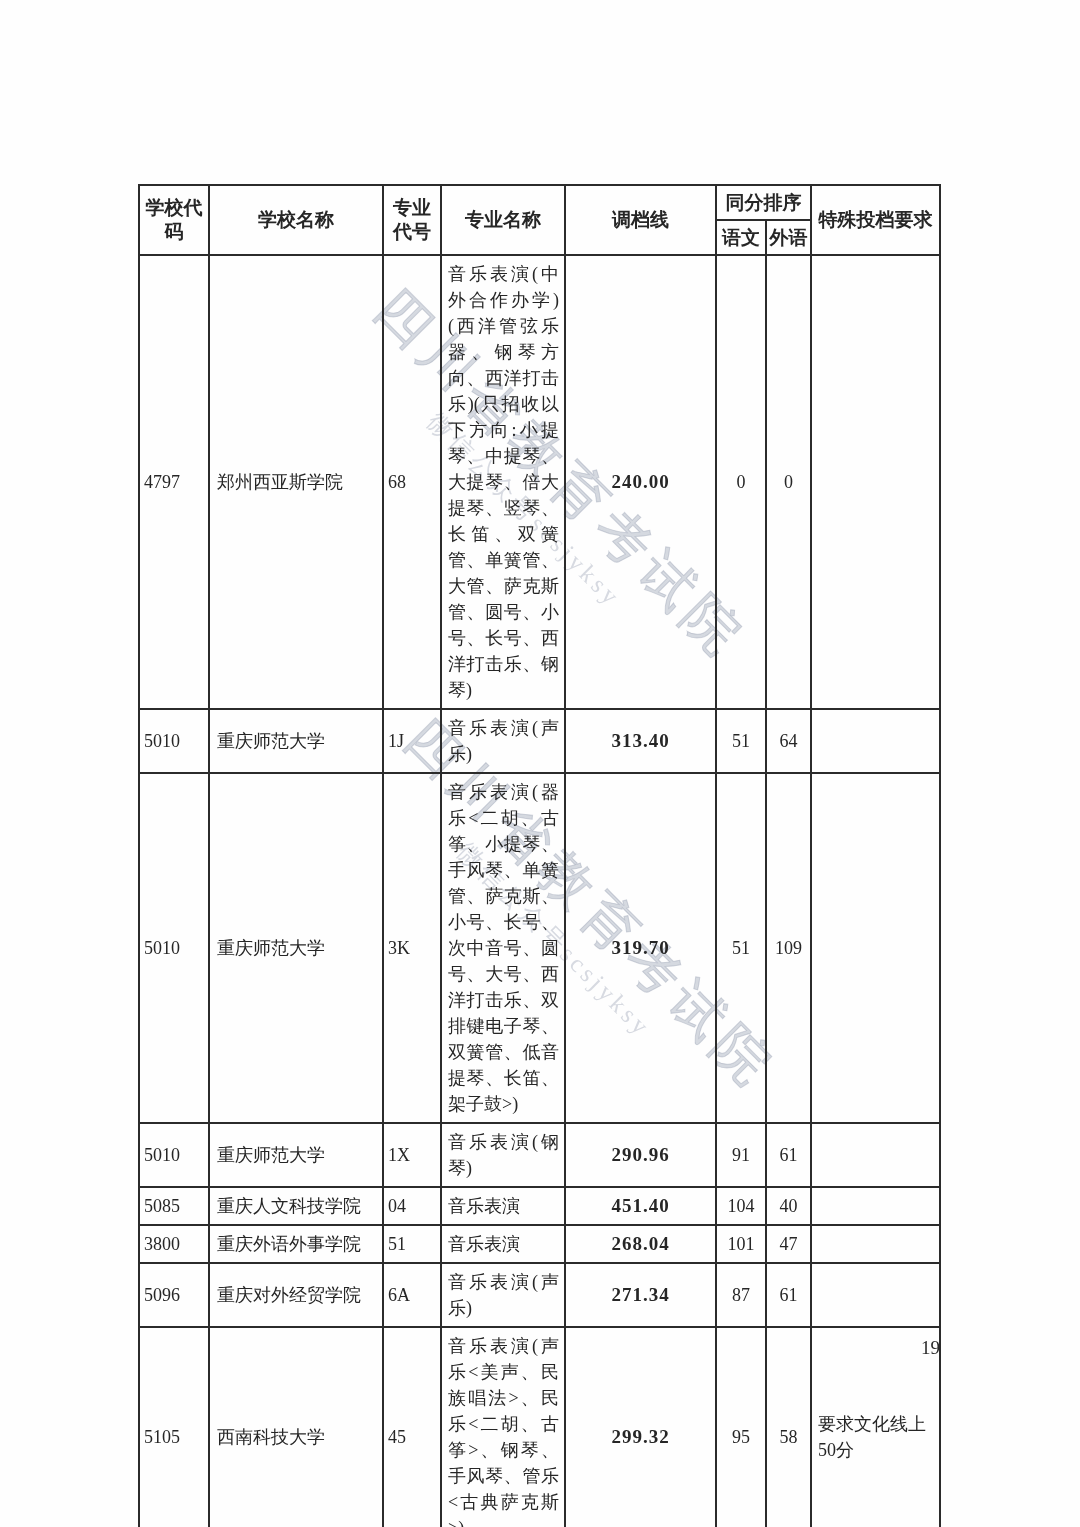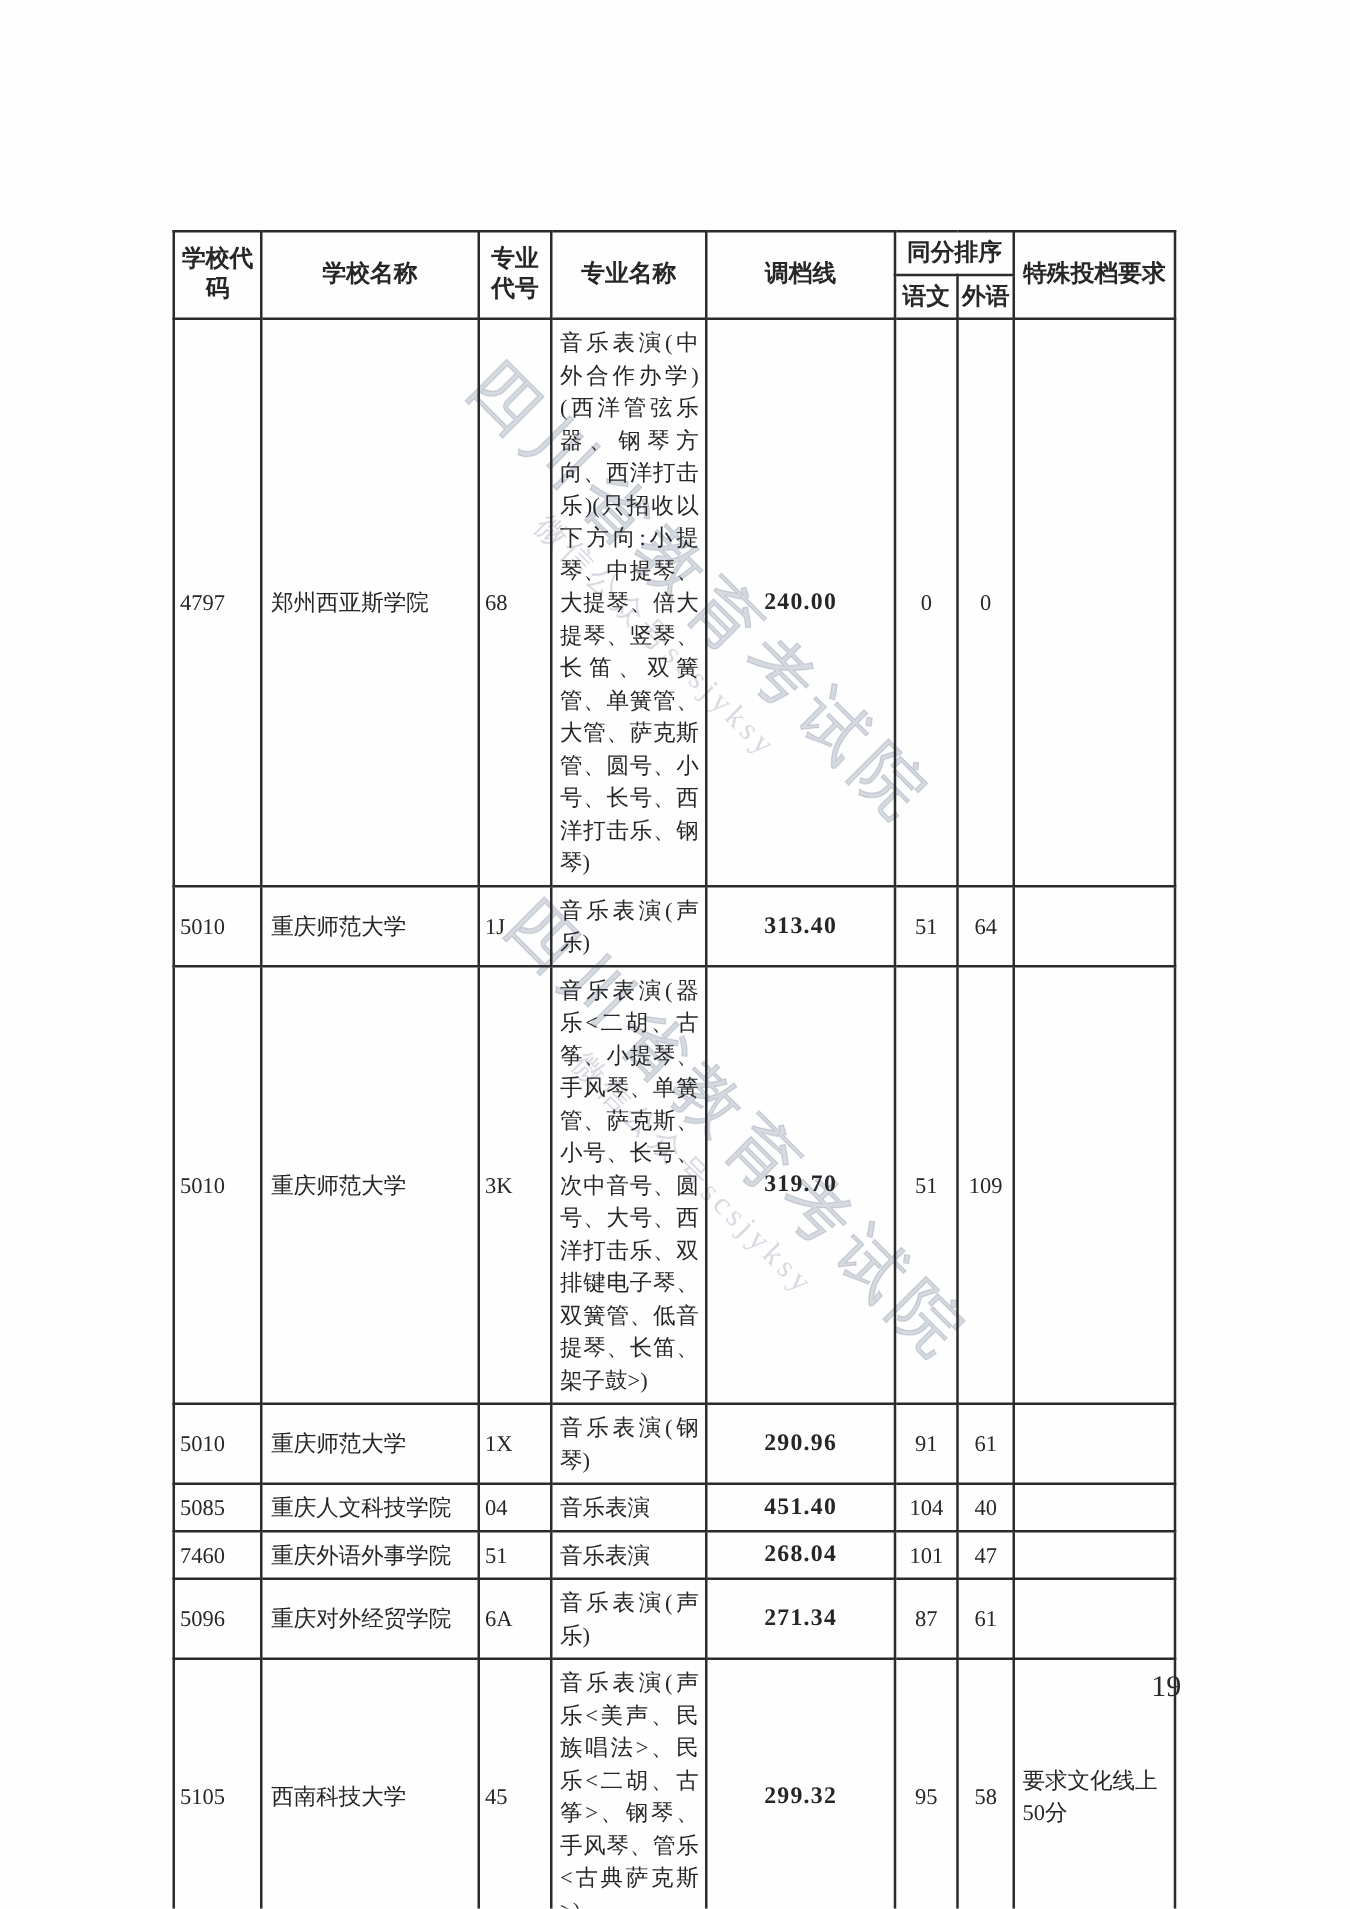--- a/index.html
+++ b/index.html
@@ -81,21 +81,21 @@
   .c-mname  { text-align: justify; text-justify: inter-character; padding-left: 6px !important; padding-right: 5px !important; }
   .c-score  { text-align: center; font-weight: bold; font-size: 19px !important; letter-spacing: 1px; }
   .c-rank   { text-align: center; }
   .c-special{ text-align: left; padding-left: 6px !important; padding-right: 4px !important; }
 
   
   .page-number {
     position: absolute;
     left: 921px;
     top: 1337px;
-    font-size: 24px;
+    font-size: 19px;
     color: #2b2b2b;
     z-index: 1;
   }
 </style>
 </head>
 <body>
 
 <div class="page">
 
   <div class="watermark wm-1">
@@ -183,21 +183,21 @@
       <td class="c-school">重庆人文科技学院</td>
       <td class="c-mcode">04</td>
       <td class="c-mname">音乐表演</td>
       <td class="c-score">451.40</td>
       <td class="c-rank">104</td>
       <td class="c-rank">40</td>
       <td class="c-special"></td>
     </tr>
 
     <tr>
-      <td class="c-code">7460</td>
+      <td class="c-code">3800</td>
       <td class="c-school">重庆外语外事学院</td>
       <td class="c-mcode">51</td>
       <td class="c-mname">音乐表演</td>
       <td class="c-score">268.04</td>
       <td class="c-rank">101</td>
       <td class="c-rank">47</td>
       <td class="c-special"></td>
     </tr>
 
     <tr>

